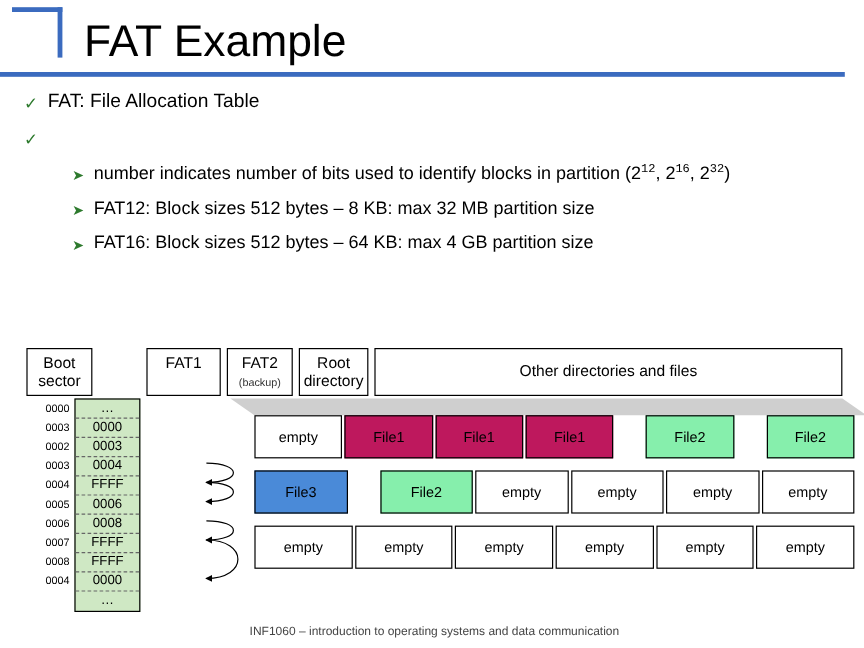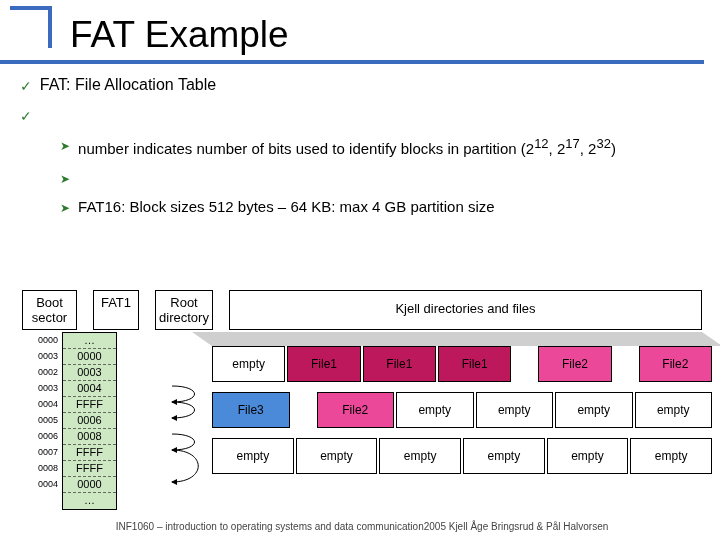--- a/index.html
+++ b/index.html
@@ -31,46 +31,46 @@
     width: 42px; height: 42px;
     border-top: 4px solid #3b6bbf;
     border-right: 4px solid #3b6bbf;
   }
   .bullets { padding: 18px 18px 0 20px; font-size: 16px; }
   .b1 { display: flex; gap: 8px; margin-bottom: 12px; }
   .b1 .mark { color: #2d7a2d; font-size: 14px; padding-top: 2px; }
   .b2-list { padding-left: 40px; }
   .b2 { display: flex; gap: 8px; margin-bottom: 12px; font-size: 15px; }
   .b2 .mark { color: #2d7a2d; font-size: 12px; padding-top: 3px; }
-  sup { font-size: 13px; }
+  sup { font-size: 10px; font-family: Liberation Mono, monospace; }
   
   .diagram { position: absolute; left: 22px; top: 290px; width: 680px; }
-  .header-row { display: flex; gap: 16px; margin-bottom: 2px; }
+  .header-row { display: flex; gap: 5px; margin-bottom: 2px; }
   .hbox { border: 1px solid #000; text-align: center; padding: 4px 2px; font-size: 13px; background: #fff; }
   .hbox .sub { font-size: 9px; color: #333; }
   .h-boot { width: 55px; }
-  .h-fat1 { width: 46px; }
+  .h-fat1 { width: 62px; margin-left: 40px; }
   .h-fat2 { width: 55px; }
   .h-root { width: 58px; }
   .h-other { flex: 1; padding: 10px 2px; }
   
   .shadow-bar { position: absolute; left: 180px; top: 42px; width: 510px; height: 14px; background: #cfcfcf; transform: skewX(55deg); z-index: 0; }
   
   .fat-area { display: flex; }
   .addr-col { width: 40px; display: flex; flex-direction: column; font-size: 9px; font-family: Arial; }
   .addr-col div { height: 16px; line-height: 16px; text-align: right; padding-right: 4px; }
   .fat-col { width: 55px; border: 1px solid #000; background: #cfe8c4; display: flex; flex-direction: column; font-size: 11px; }
   .fat-col .cell { height: 16px; line-height: 15px; text-align: center; border-bottom: 1px dashed #666; }
   .fat-col .cell:last-child { border-bottom: none; }
   
   .block-grid { position: absolute; left: 190px; top: 56px; width: 500px; display: flex; flex-direction: column; gap: 10px; z-index: 2; }
   .block-row { display: flex; gap: 2px; }
   .blk { flex: 1; height: 36px; border: 1px solid #000; display: flex; align-items: center; justify-content: center; font-size: 12px; background: #fff; }
   .c-green { background: #be185d; }
-  .c-teal  { background: #ec4899; margin-left: 25px; }
+  .c-teal  { background: #86efac; margin-left: 25px; }
   .c-blue  { background: #4a8ad8; }
   
   .arrows { position: absolute; left: 95px; top: 56px; width: 95px; height: 160px; pointer-events: none; z-index: 3; }
   .arrows svg { width: 100%; height: 100%; }
   
   .footer { position: absolute; left: 16px; right: 12px; bottom: 8px; display: flex; justify-content: center; font-size: 10px; color: #444; }
 </style>
 </head>
 <body>
 
@@ -85,39 +85,43 @@
     <span class="mark">✓</span>
     <span>FAT: File Allocation Table</span>
   </div>
   <div class="b1">
     <span class="mark">✓</span>
   </div>
   <div class="b2-list">
     <div class="b2">
       <span class="mark">➤</span>
       <span>
-        <span>number indicates number of bits used to identify blocks in partition (2</span><sup>12</sup><span>, 2</span><sup>17</sup><span>, 2</span><sup>32</sup><span>)</span>
+        <span>number indicates number of bits used to identify blocks in partition (2</span><sup>12</sup><span>, 2</span><sup>16</sup><span>, 2</span><sup>32</sup><span>)</span>
       </span>
     </div>
     <div class="b2">
       <span class="mark">➤</span>
+      <span>FAT12: Block sizes 512 bytes – 8 KB: max 32 MB partition size</span>
     </div>
     <div class="b2">
       <span class="mark">➤</span>
       <span>FAT16: Block sizes 512 bytes – 64 KB: max 4 GB partition size</span>
     </div>
   </div>
 </div>
 
 <div class="diagram">
   <div class="header-row">
     <div class="hbox h-boot">Boot sector</div>
     <div class="hbox h-fat1">FAT1</div>
+    <div class="hbox h-fat2">
+      <span>FAT2</span><br><span class="sub">(backup)</span>
+    </div>
     <div class="hbox h-root">Root directory</div>
-    <div class="hbox h-other">Kjell directories and files</div>
+    <div class="hbox h-other">Other directories and files</div>
   </div>
 
   <div class="shadow-bar"></div>
 
   <div class="fat-area">
     <div class="addr-col" id="addr-col">
         <div>0000</div>
         <div>0003</div>
         <div>0002</div>
         <div>0003</div>
@@ -180,14 +184,13 @@
         <div class="blk ">empty</div>
         <div class="blk ">empty</div>
         <div class="blk ">empty</div>
         <div class="blk ">empty</div>
       </div>
     </div>
 </div>
 
 <div class="footer">
   <span>INF1060 – introduction to operating systems and data communication</span>
-  <span>2005 Kjell Åge Bringsrud &amp; Pål Halvorsen</span>
 </div>
 
 </body></html>

